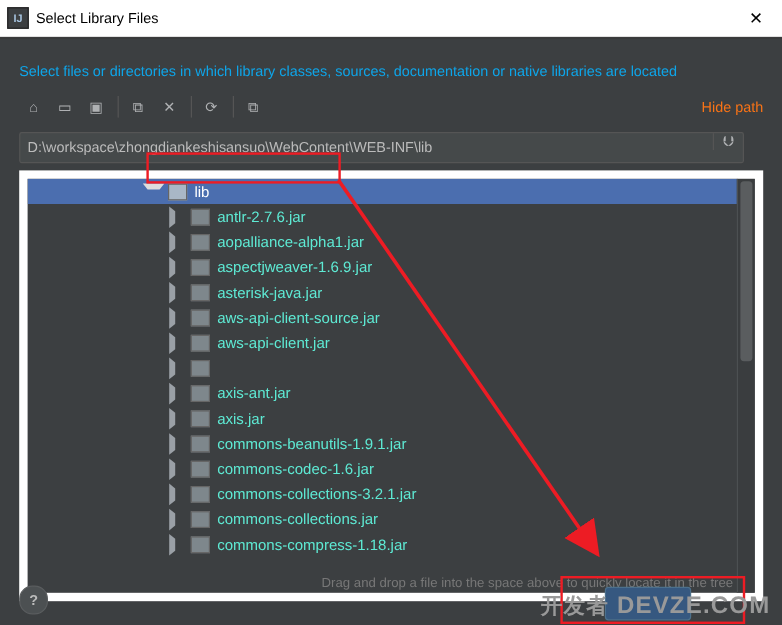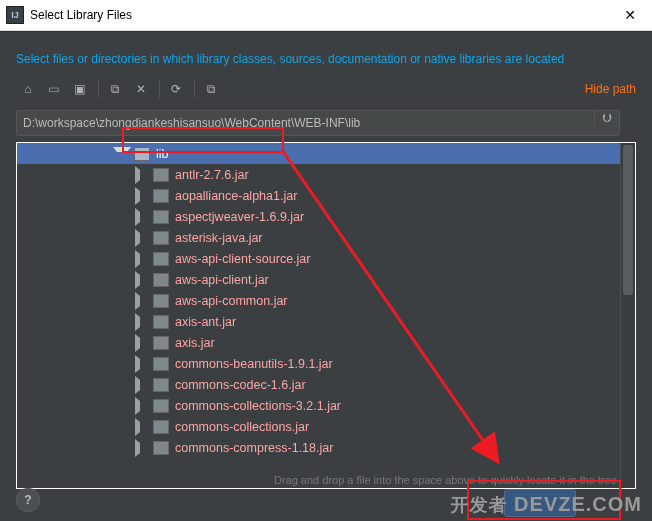--- a/index.html
+++ b/index.html
@@ -11,23 +11,23 @@
 .body{background:#3c3f41;height:491px;position:relative;overflow:hidden;border-top:1px solid #323232}
 .info{padding:20px 16px 6px 16px;color:#0ea5e9;font-size:12px}
 .toolbar{display:flex;align-items:center;padding:4px 16px 4px 18px;color:#afb1b3;height:26px}
 .toolbar .tbtn{width:20px;height:20px;margin-right:6px;display:flex;align-items:center;justify-content:center;color:#afb1b3}
 .toolbar .sep{width:1px;height:18px;background:#555;margin:0 6px 0 2px}
 .toolbar .spacer{flex:1}
 .hidepath{color:#f97316;font-size:12px}
 .pathbar{margin:4px 32px 6px 16px;display:flex;align-items:flex-start;border:1px solid #555;border-radius:2px;background:#45494a;height:24px}
 .pathbar .path-in{flex:1;border:none;background:transparent;color:#bbbbbb;padding:0 6px;font-size:12px;line-height:24px}
 .pathbar .hist{width:24px;display:flex;align-items:center;justify-content:center;border-left:1px solid #555;color:#afb1b3}
-.tree-wrap{margin:4px 16px 0 16px;border:1px solid #ffffff;background:#3c3f41;height:345px;position:relative;overflow:hidden}
+.tree-wrap{margin:4px 16px 0 16px;border:7px solid #ffffff;background:#3c3f41;height:345px;position:relative;overflow:hidden}
 .tree{position:absolute;left:0;right:14px;top:0;bottom:0;overflow:hidden}
-.row{display:flex;align-items:center;height:21px;padding-left:6px;color:#fca5a5;font-size:12.5px;white-space:nowrap}
+.row{display:flex;align-items:center;height:21px;padding-left:6px;color:#5eead4;font-size:12.5px;white-space:nowrap}
 .row.selected{background:#4b6eaf;color:#fff}
 .indent{display:inline-block}
 .tri{display:inline-block;width:10px;height:10px;margin-right:3px}
 .tri.right{border-left:5px solid #9aa0a6;border-top:4px solid transparent;border-bottom:4px solid transparent}
 .tri.down{border-top:5px solid #ddd;border-left:4px solid transparent;border-right:4px solid transparent;margin-top:2px}
 .ficon{width:14px;height:12px;margin-right:6px;background:#7e878c;border:1px solid #666;display:inline-block}
 .ficon.fold{background:#a9b7c6}
 .row .label{}
 .vscroll{position:absolute;right:0;top:0;bottom:0;width:14px;background:#3a3d3f;border-left:1px solid #4c5052}
 .vscroll .thumb{position:absolute;left:2px;right:2px;top:2px;height:150px;background:#5a5d5f;border-radius:3px}
@@ -119,21 +119,20 @@
           <div class="row">
             <span class="indent" style="width: 112px;"></span>
             <span class="tri right"></span>
             <span class="ficon"></span>
             <span class="label">aws-api-client.jar</span>
           </div>
           <div class="row">
             <span class="indent" style="width: 112px;"></span>
             <span class="tri right"></span>
             <span class="ficon"></span>
-            <span class="label">aws-api-common.jar</span>
           </div>
           <div class="row">
             <span class="indent" style="width: 112px;"></span>
             <span class="tri right"></span>
             <span class="ficon"></span>
             <span class="label">axis-ant.jar</span>
           </div>
           <div class="row">
             <span class="indent" style="width: 112px;"></span>
             <span class="tri right"></span>

